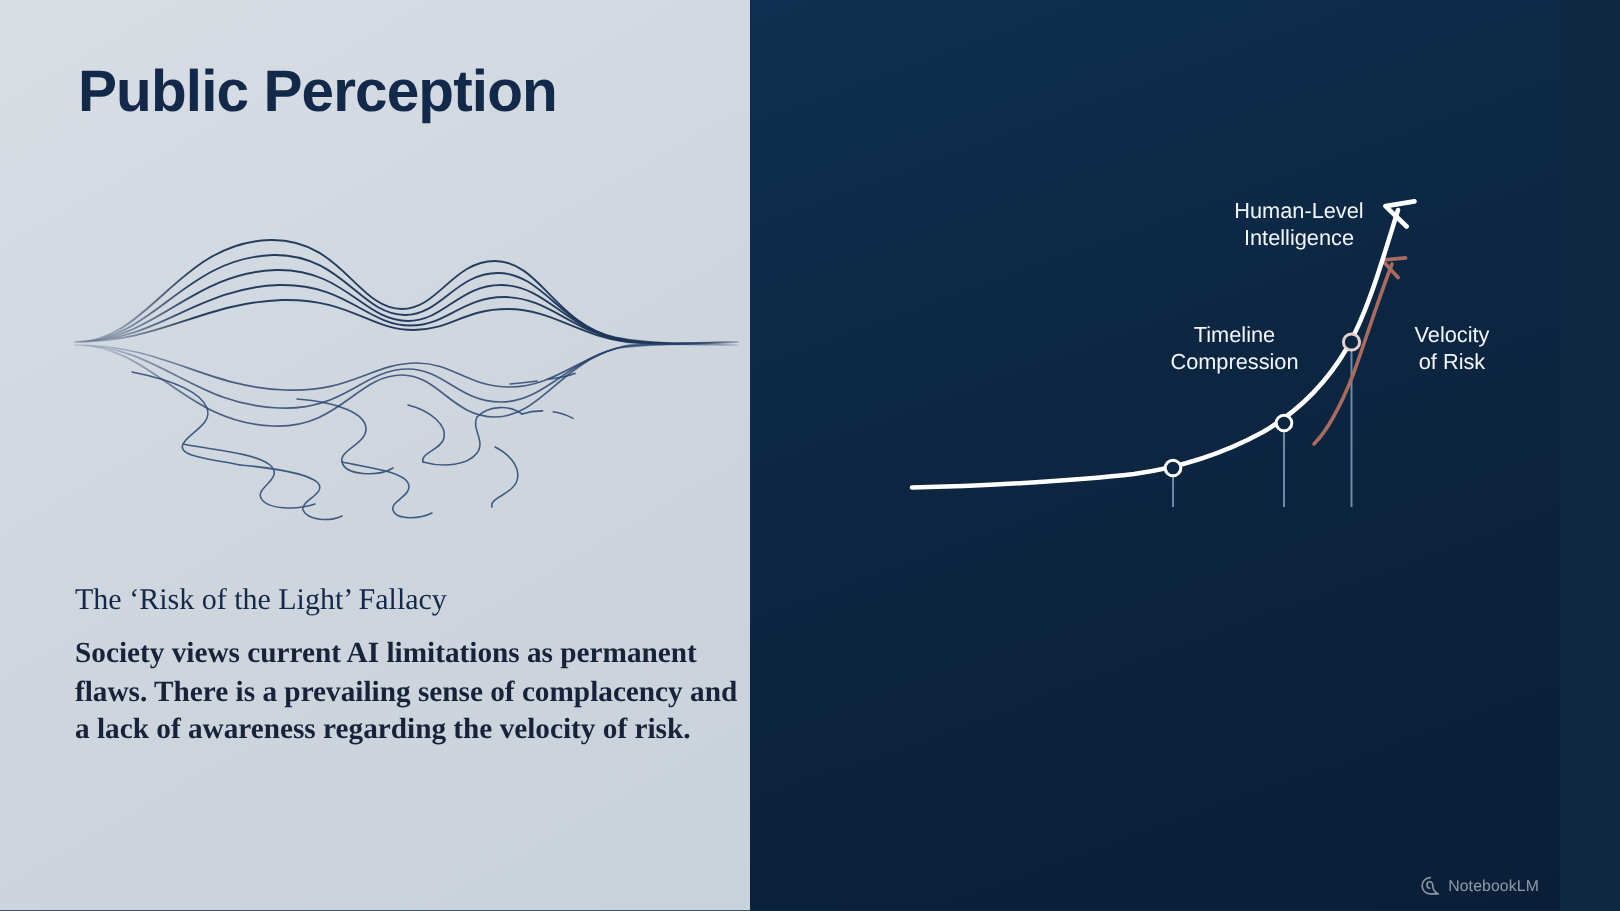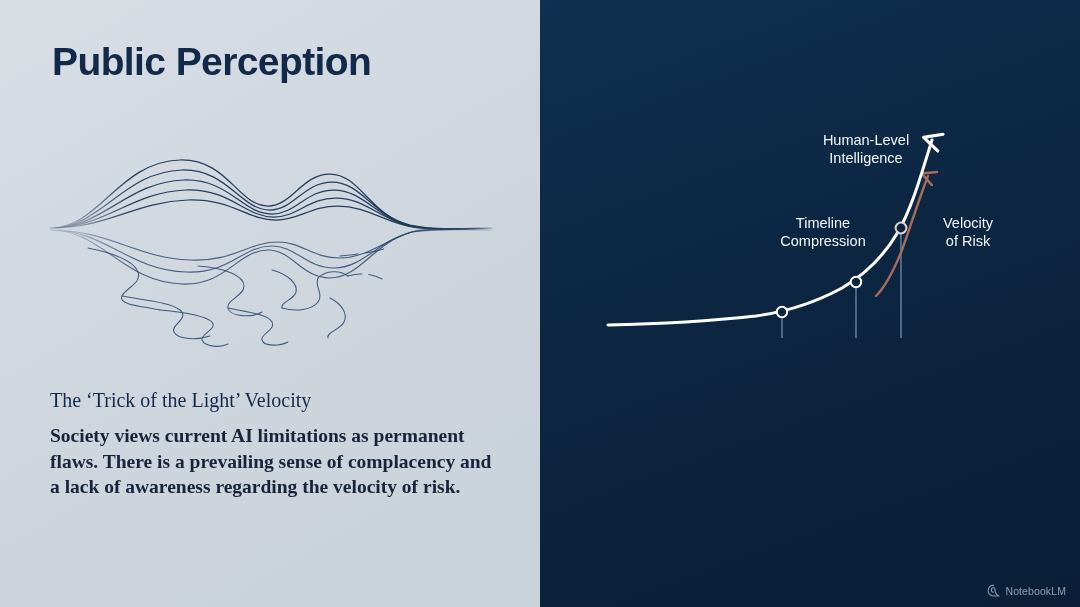--- a/index.html
+++ b/index.html
@@ -16,21 +16,21 @@
   .slide {
     position: relative;
     width: 1080px;
     height: 607px;
     display: flex;
   }
 
   
   .panel-left {
     position: relative;
-    width: 540px;
+    width: 500px;
     height: 607px;
     background: linear-gradient(150deg, #d9dee5 0%, #ced5dd 55%, #c9d1da 100%);
     box-sizing: border-box;
   }
   .panel-right {
     position: relative;
     width: 540px;
     height: 607px;
     background: linear-gradient(160deg, #0f3050 0%, #0c2540 50%, #0a1f37 100%);
     box-sizing: border-box;
@@ -161,21 +161,21 @@
         <path d="M288,128 C296,120 310,120 318,126"></path>
         <path d="M300,148 C312,154 318,164 314,172 C310,180 296,182 298,188"></path>
         <path d="M318,126 C330,122 344,124 354,130" stroke-dasharray="14 7"></path>
         <path d="M310,106 C330,104 346,102 356,98" stroke-dasharray="18 8"></path>
       </g>
 
       <line x1="18" y1="79" x2="464" y2="79" stroke="url(#horizGrad)" stroke-width="1.6"></line>
     </svg>
 
     <div class="body-block-left">
-      <p class="subhead light">The ‘Trick of the Light’ Velocity</p>
+      <p class="subhead light">The ‘Risk of the Light’ Fallacy</p>
       <p class="para light">Society views current AI limitations as permanent flaws. There is a prevailing sense of complacency and a lack of awareness regarding the velocity of risk.</p>
     </div>
   </div>
 
   <div class="panel-right">
 
     <div class="watermark">
       <svg width="13" height="13" viewBox="0 0 24 24">
         <path d="M12 2 C6.5 2 2 6.5 2 12 C2 17.5 6.5 22 12 22 L22 22 C18 20 15 16.5 15 12 C15 9 13.5 7 11.5 7 C9.6 7 8 8.7 8 11 C8 13.2 9.6 15 11.5 15" fill="none" stroke="#dbe4ec" stroke-width="2" stroke-linecap="round" stroke-linejoin="round"></path>
       </svg>

